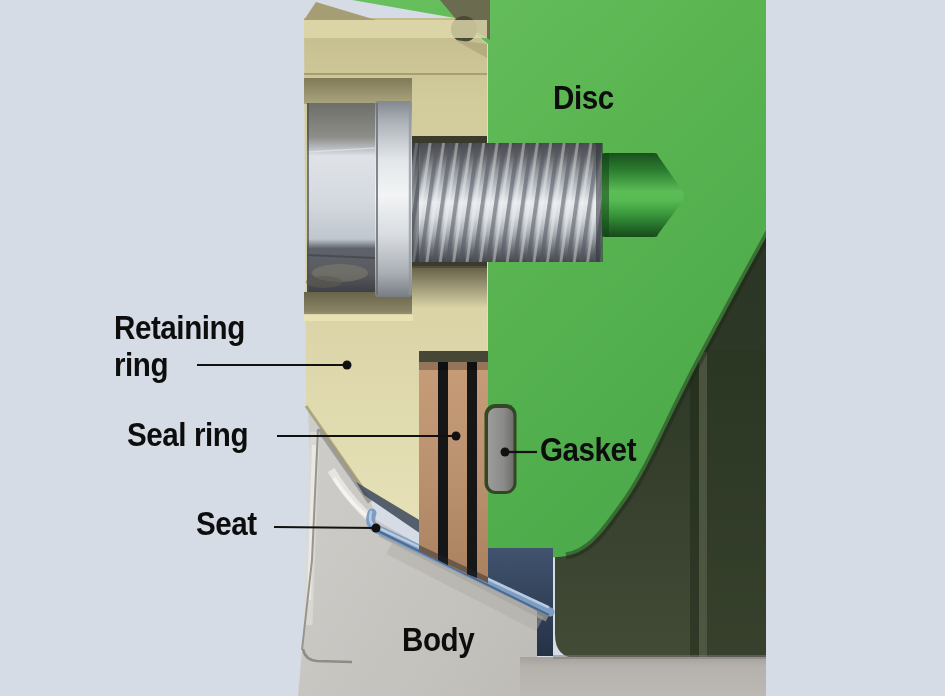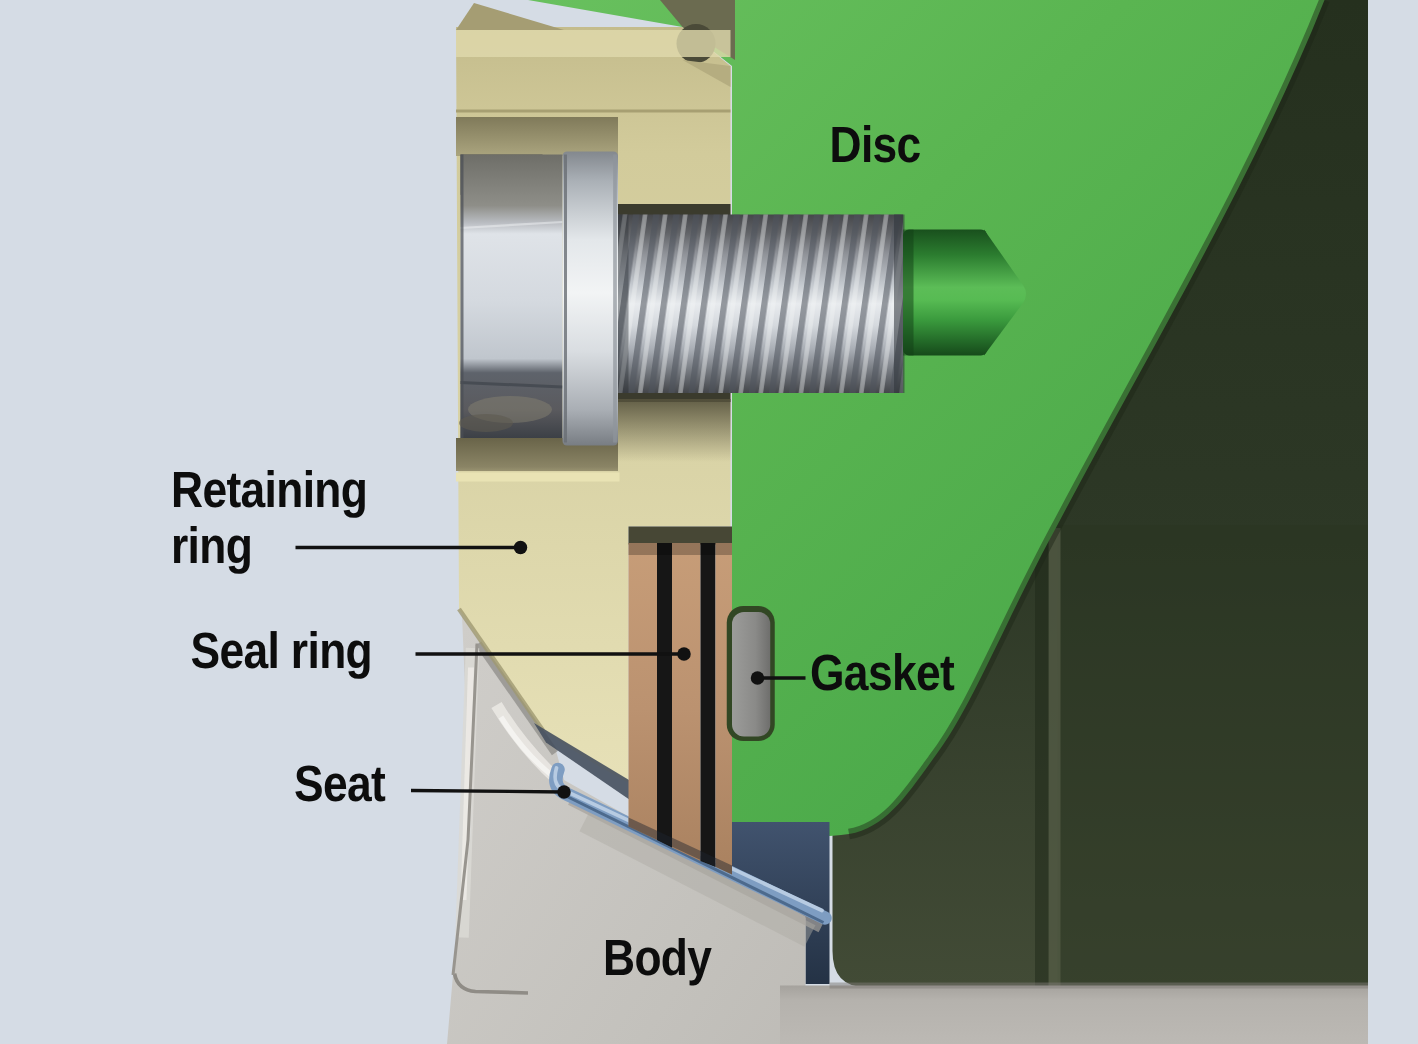--- a/index.html
+++ b/index.html
@@ -1,17 +1,17 @@
 <!DOCTYPE html>
 <html style="--c-background: #d5dce5; --c-disc-green: #57b44f; --c-disc-dark-green: #2c3725; --c-retaining-ring-khaki: #d8d2a4; --c-seal-ring-brown: #bd9471; --c-seal-ring-black: #161616; --c-gasket-gray: #8a8a88; --c-seat-blue: #7e9dc2; --c-body-gray: #c3c1bc; --c-bolt-steel: #d4d9df; --c-label-text: #0d0d0d; --c-leader-line: #111111;"><head>
 <meta charset="utf-8">
 <style>
   html,body{margin:0;padding:0;}
   body{background:var(--c-background,#d5dce5);font-family:"Liberation Sans","DejaVu Sans",sans-serif;}
-  .stage{position:relative;width:912px;height:696px;overflow:hidden;background:var(--c-background,#d5dce5);}
+  .stage{position:relative;width:766px;height:696px;overflow:hidden;background:var(--c-background,#d5dce5);}
   .stage svg{position:absolute;left:0;top:0;}
   .part-label{
     position:absolute;
     font-weight:700;
     font-size:34px;
     line-height:37px;
     letter-spacing:-0.5px;
     color:var(--c-label-text,#0d0d0d);
     transform:scaleX(0.87);
     transform-origin:left top;

